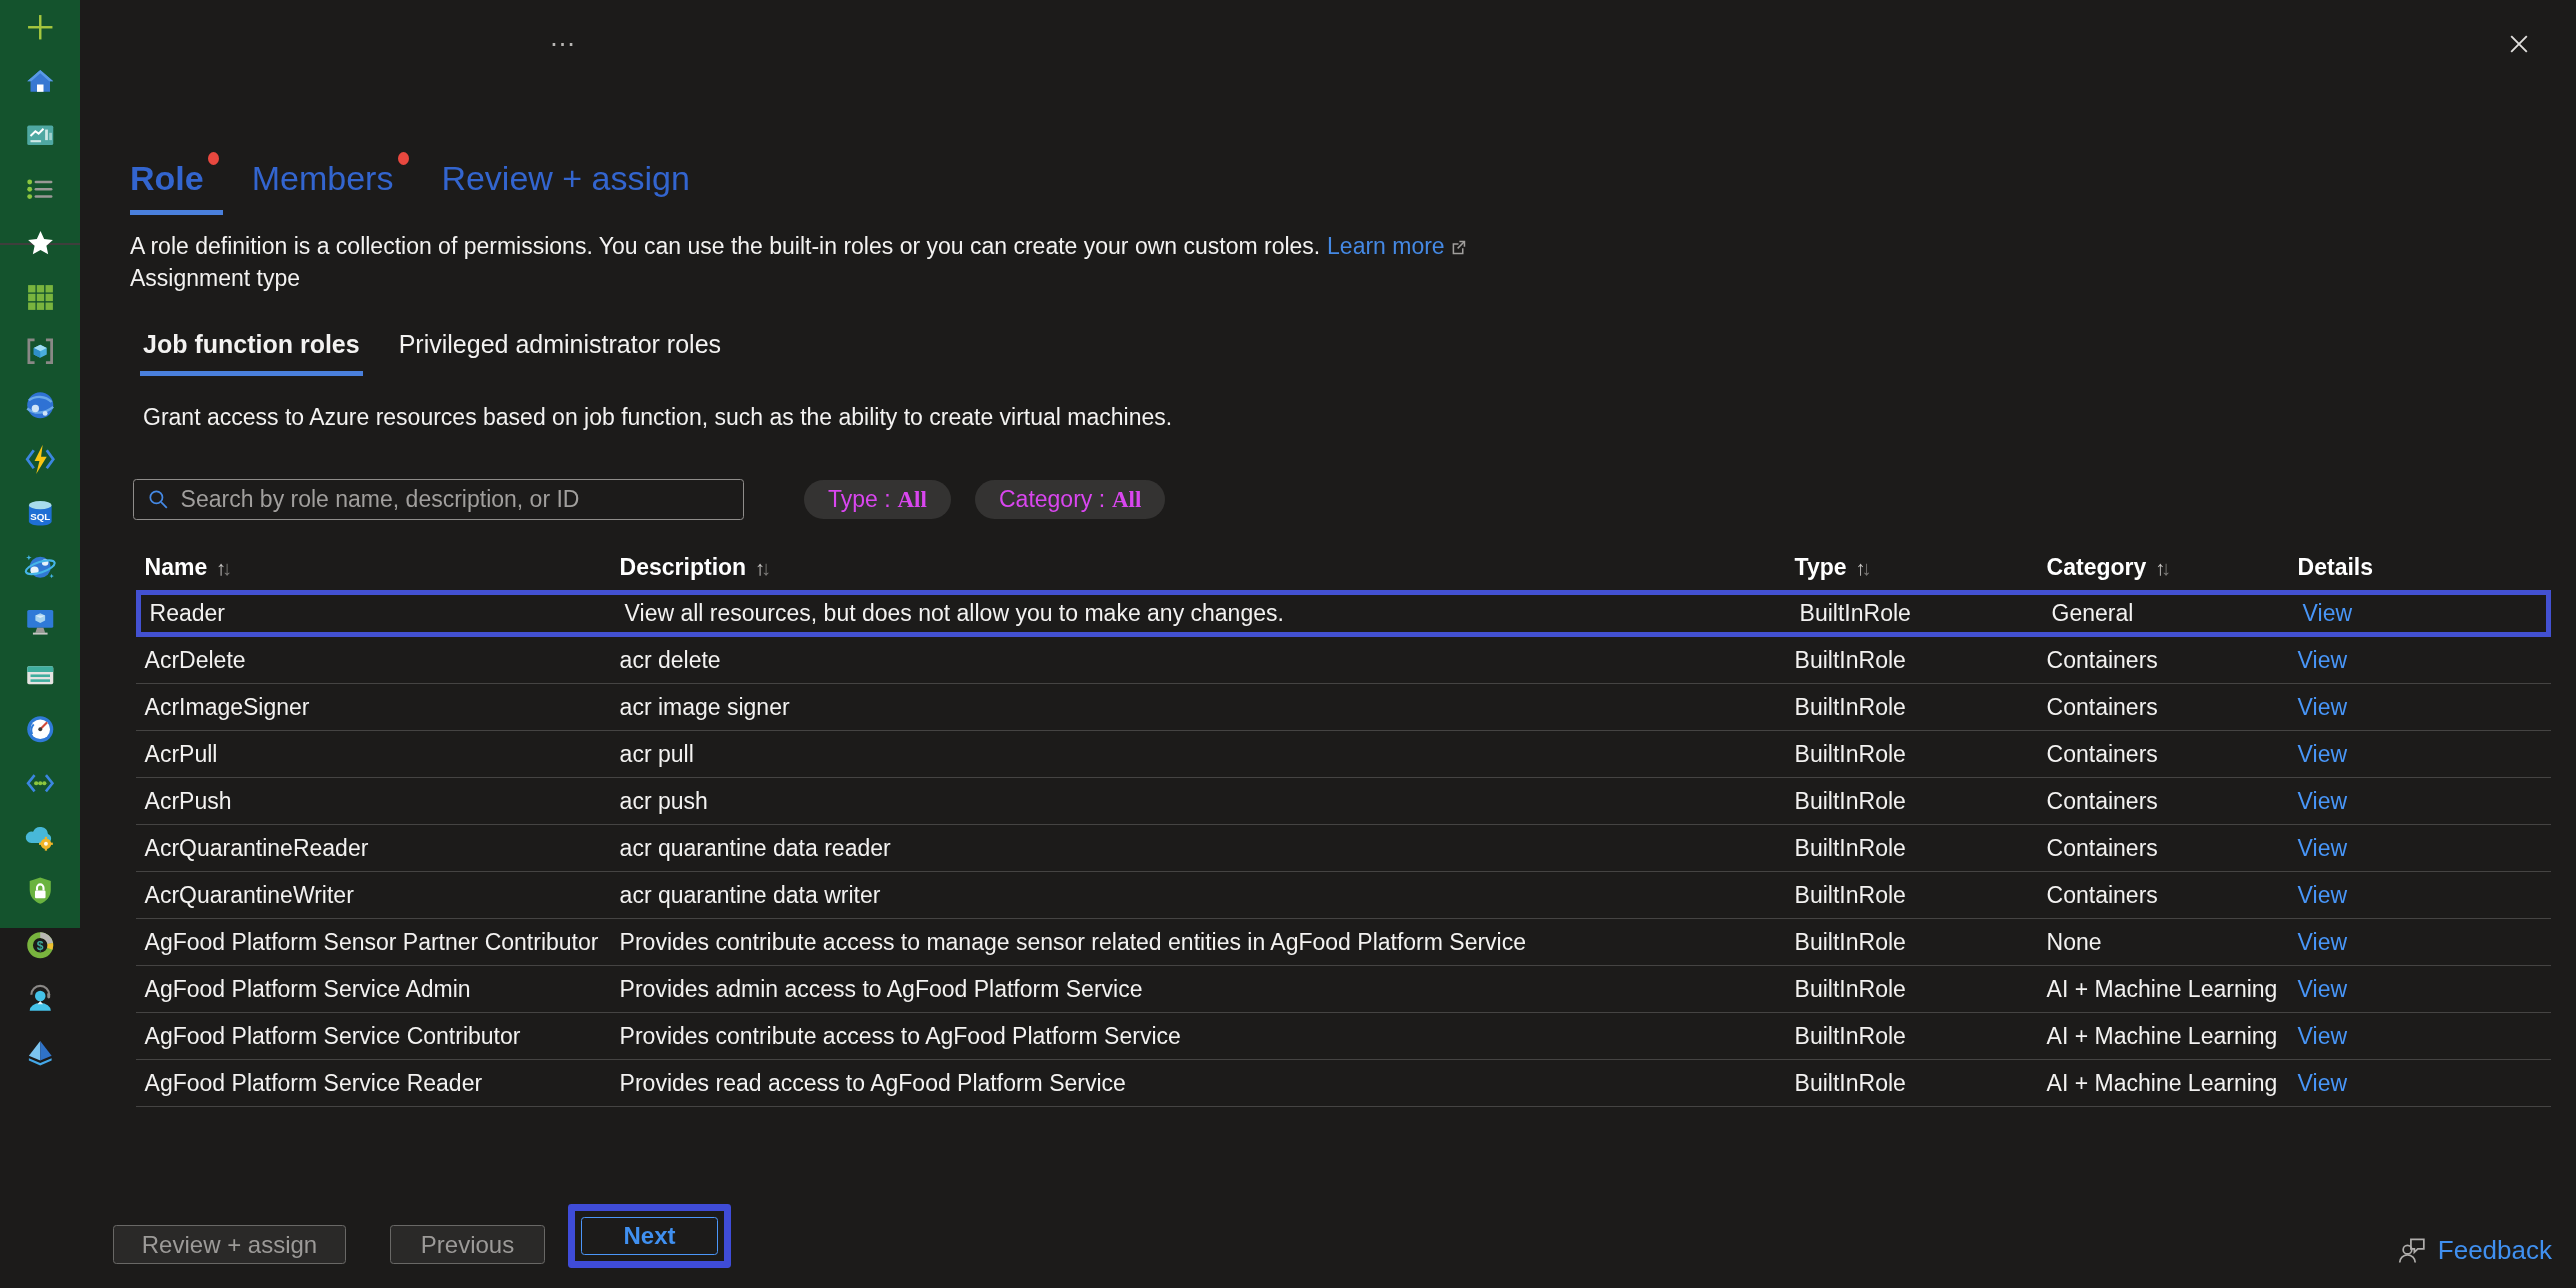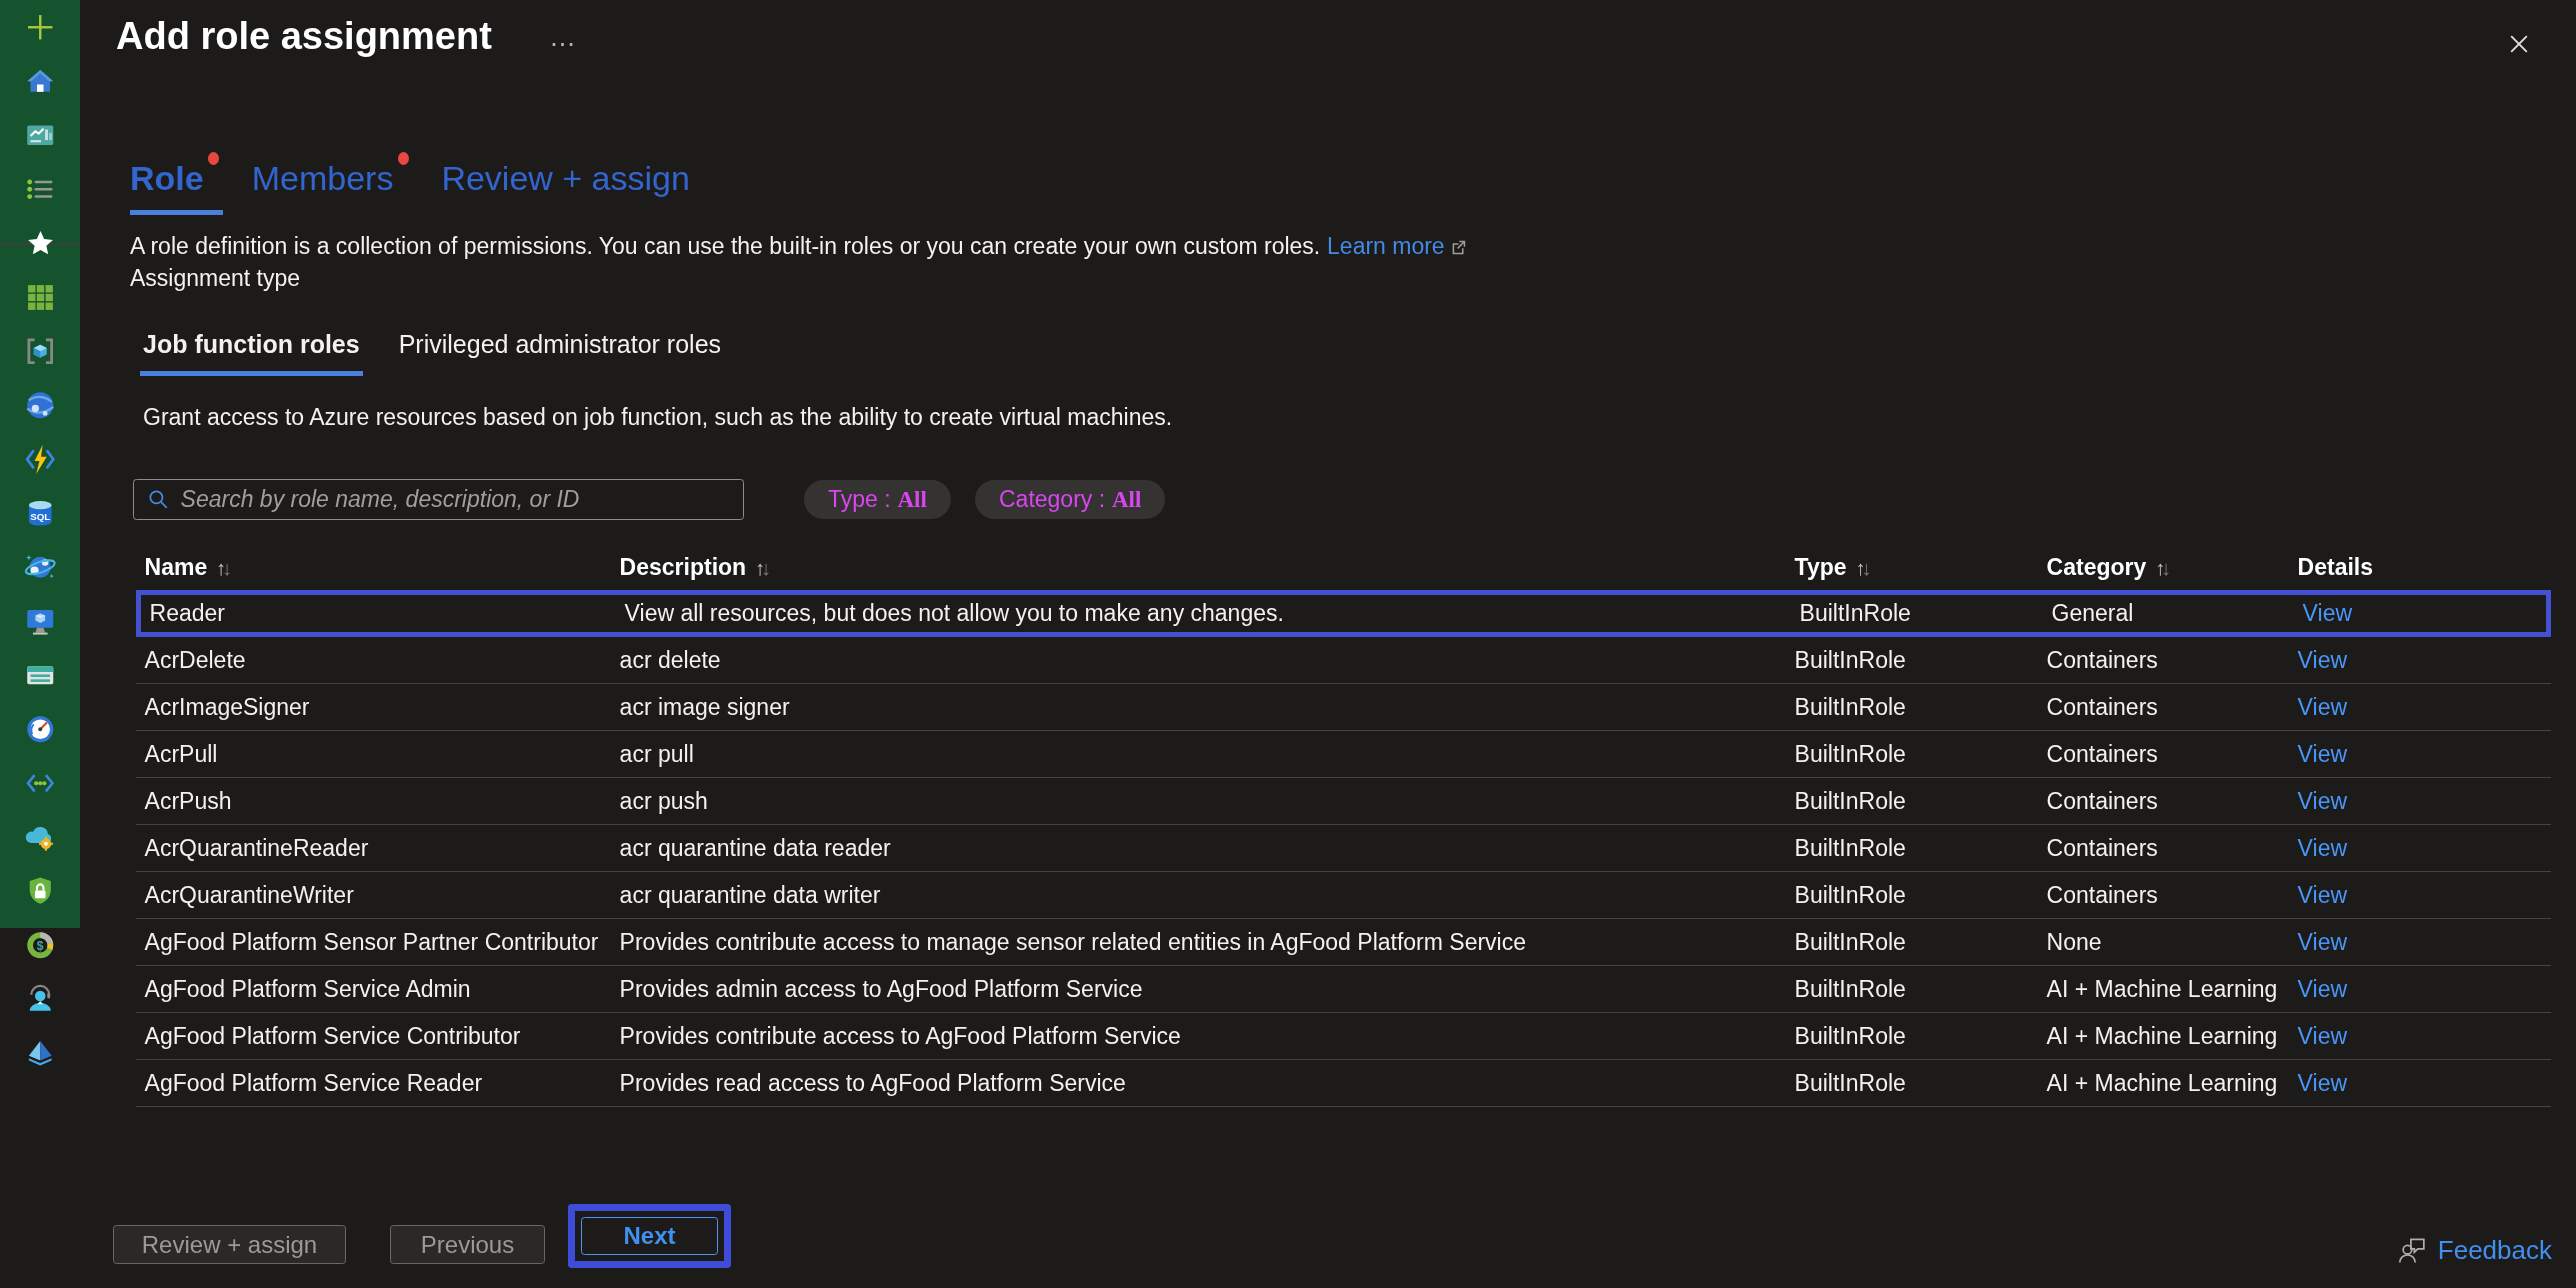--- a/index.html
+++ b/index.html
@@ -36,21 +36,21 @@
   .pivot-tab { position:relative; font-size:25px; color:#f3f2f1; padding-bottom:17px; cursor:pointer; }
   .pivot-tab.active { font-weight:700; }
   .pivot-tab.active::after { content:''; position:absolute; left:-3.4px; right:-3.4px; bottom:0; height:5.1px; background:#4a80dd; }
   .caption { position:absolute; left:63px; top:404px; font-size:23px; color:#f3f2f1; }
 
   
   .search-box { position:absolute; left:53px; top:479px; width:611px; height:41px; border:1.7px solid #8f8d8b;
                 border-radius:3.4px; display:flex; align-items:center; background:#1c1b1a; }
   .search-box svg { margin:0 8.6px 0 12px; flex:none; }
   .search-box input { flex:1; background:transparent; border:none; outline:none; color:#f3f2f1;
-                      font-size:23px; font-family:"Liberation Sans", sans-serif;font-style:italic; }
+                      font-size:23px; font-family:"Liberation Sans", sans-serif; }
   .search-box input::placeholder { color:#a19f9d; }
   .pill { position:absolute; top:480px; height:39px; border-radius:19.7px; background:#343332; color:#d946ef;
           font-size:23px; display:flex; align-items:center; padding:0 24px; cursor:pointer; white-space:nowrap; }
   .pill b { margin-left:6.8px;font-family:Liberation Serif, serif; }
   .pill.type { left:724px; }
   .pill.category { left:895px; }
 
   
   .table { position:absolute; left:56px; top:544px; width:2415px; }
   .thead, .trow { display:grid; grid-template-columns:475px 1175px 252px 251px 262px; align-items:center; }
@@ -248,21 +248,20 @@
     <svg width="32.5" height="32.5" viewBox="0 0 40 40">
         <path d="M20 5L6 23l14 6z" fill="#7cc4f0"></path>
         <path d="M20 5l14 18-14 6z" fill="#2f72c8"></path>
         <path d="M6 26l14 6 14-6v3l-14 6-14-6z" fill="#45a8e8"></path>
       </svg>
   </div>
 </aside>
 
 <main class="main">
 
-  <h1 class="page-title">Add role assignment</h1>
   <div class="overflow-dots">…</div>
   <div class="close-btn">
     <svg width="26" height="26" viewBox="0 0 30 30">
         <path d="M6 6l18 18M24 6L6 24" stroke="#e1dfdd" stroke-width="2.2"></path>
       </svg>
   </div>
 
   <nav class="tabs">
     <div class="tab active">
       <span>Role</span>

